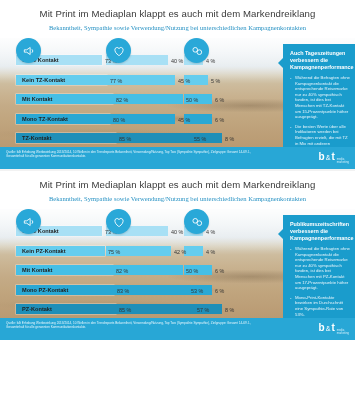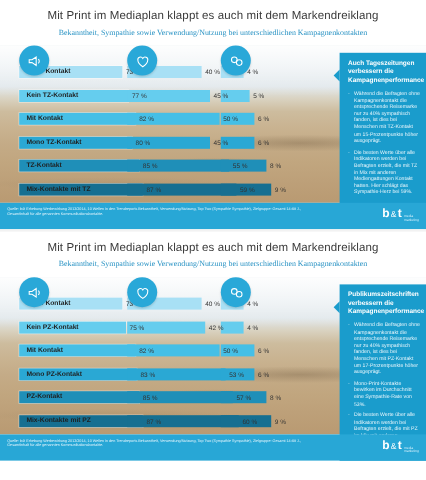--- a/index.html
+++ b/index.html
@@ -1,19 +1,19 @@
 <!DOCTYPE html>
 <html><head>
 <meta charset="utf-8">
 <style>
   * { box-sizing: border-box; margin:0; padding:0; }
   html,body { width:355px; height:400px; background:#ffffff; overflow:hidden; }
   body { font-family:"Liberation Sans", sans-serif; }
 
-  .deck { width:355px; height:384px; display:flex; flex-direction:column; gap:2px; background:#f2f2f2; }
+  .deck { width:355px; height:340px; display:flex; flex-direction:column; gap:2px; background:#f2f2f2; }
 
   .slide { position:relative; width:355px; height:199px; background:#ffffff; overflow:hidden; }
 
   
   .photo {
     position:absolute; left:0; right:0; top:38px; bottom:22px;
     background:
       linear-gradient(to bottom,
         #e8eef1 0%,
         #e3eaee 16%,

